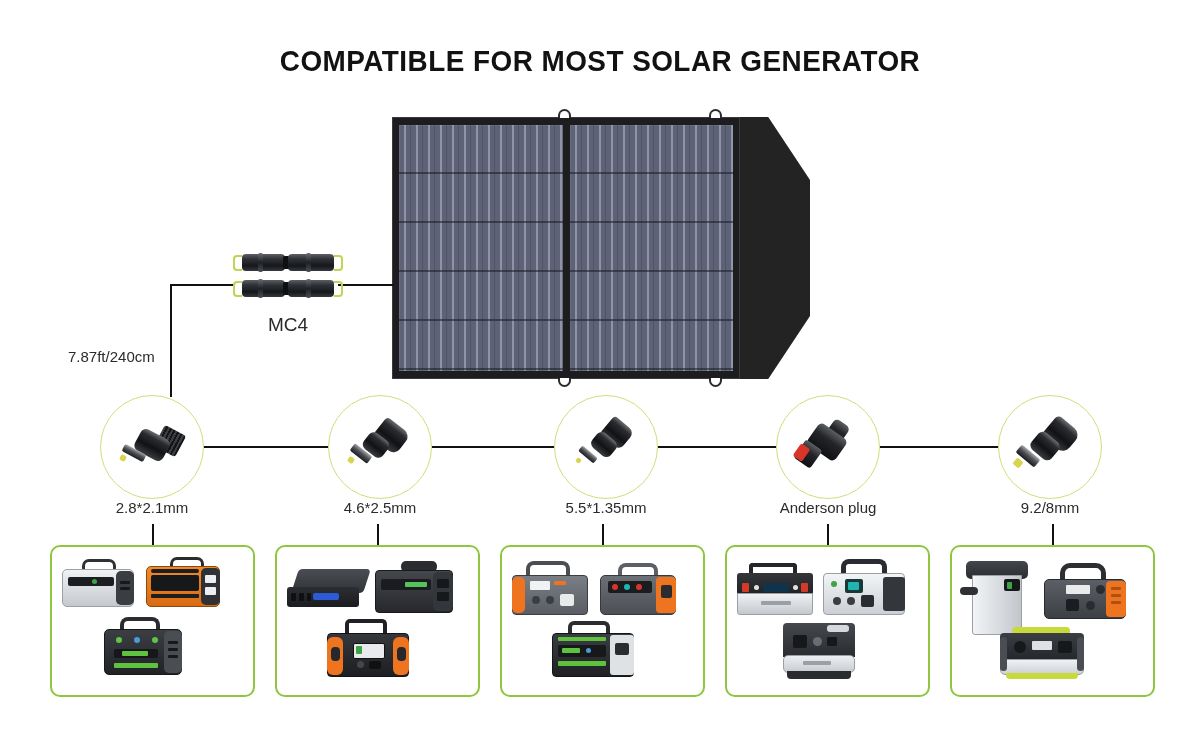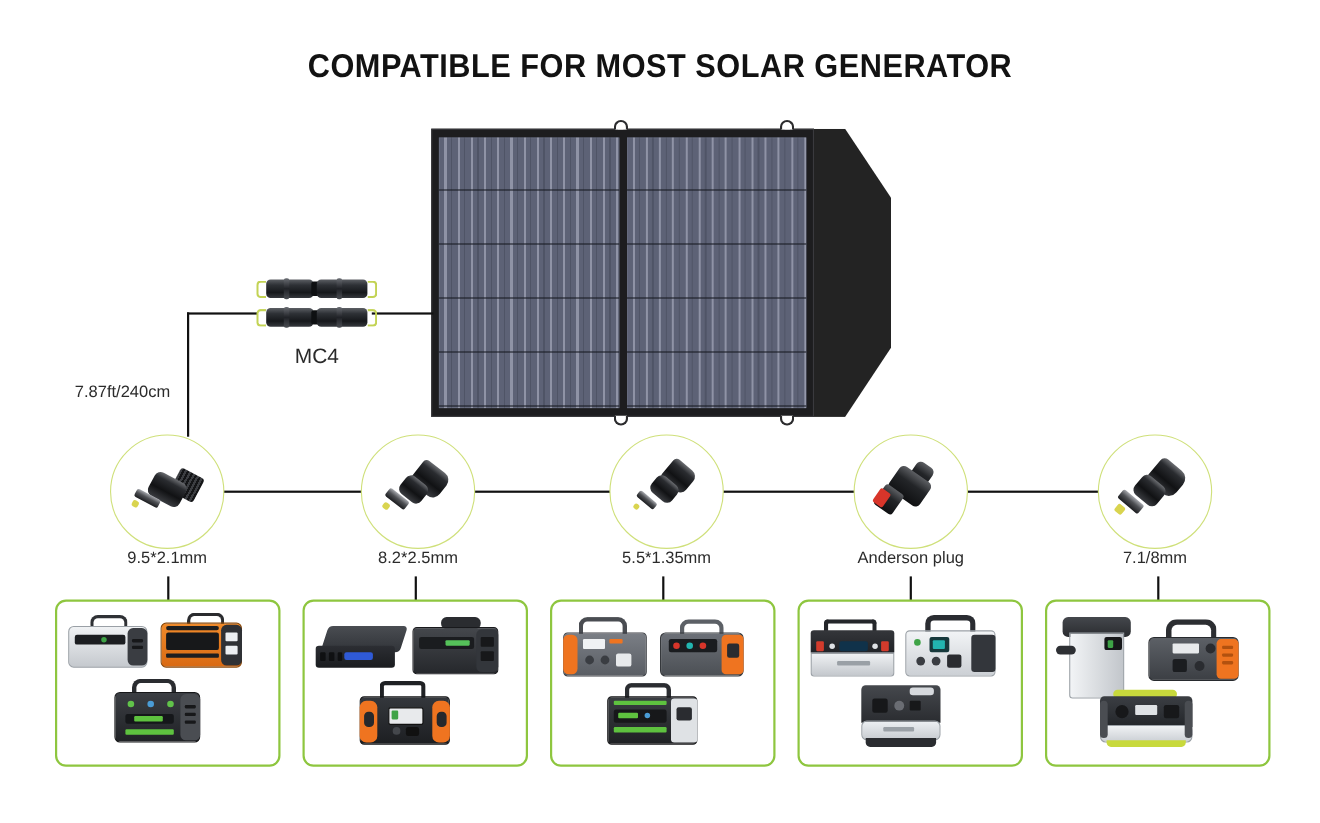--- a/index.html
+++ b/index.html
@@ -359,34 +359,34 @@
 <div class="connector-node" style="left:100px;">
   <div class="connector-ring"></div>
   <div class="connector-art">
     <div class="plug" style="left:0;top:0;width:104px;height:104px;">
       <div class="plug-grip" style="left:58px; top:34px; width:24px; height:24px; transform:rotate(28deg);"></div>
       <div class="plug-body" style="left:36px; top:38px; width:32px; height:24px; transform:rotate(28deg);"></div>
       <div class="plug-pin" style="left:22px; top:54px; width:24px; height:8px; transform:rotate(28deg);"></div>
       <div class="plug-tip" style="left:20px; top:60px; width:6px; height:6px; transform:rotate(28deg);"></div>
     </div>
   </div>
-  <div class="connector-label">9.5*2.1mm</div>
+  <div class="connector-label">2.8*2.1mm</div>
 </div>
 
 <div class="connector-node" style="left:328px;">
   <div class="connector-ring"></div>
   <div class="connector-art">
     <div class="plug" style="left:0;top:0;width:104px;height:104px;">
       <div class="plug-body" style="left:48px; top:28px; width:30px; height:26px; transform:rotate(38deg); border-radius:4px 8px 8px 4px;"></div>
       <div class="plug-body" style="left:36px; top:40px; width:24px; height:20px; transform:rotate(38deg);"></div>
       <div class="plug-pin" style="left:22px; top:54px; width:22px; height:9px; transform:rotate(38deg);"></div>
       <div class="plug-tip" style="left:20px; top:62px; width:6px; height:6px; transform:rotate(38deg);"></div>
     </div>
   </div>
-  <div class="connector-label">8.2*2.5mm</div>
+  <div class="connector-label">4.6*2.5mm</div>
 </div>
 
 <div class="connector-node" style="left:554px;">
   <div class="connector-ring"></div>
   <div class="connector-art">
     <div class="plug" style="left:0;top:0;width:104px;height:104px;">
       <div class="plug-body" style="left:50px; top:26px; width:26px; height:24px; transform:rotate(40deg); border-radius:4px 7px 7px 4px;"></div>
       <div class="plug-body" style="left:38px; top:40px; width:24px; height:19px; transform:rotate(40deg);"></div>
       <div class="plug-pin" style="left:24px; top:56px; width:20px; height:7px; transform:rotate(40deg);"></div>
       <div class="plug-tip" style="left:22px; top:63px; width:5px; height:5px; transform:rotate(40deg);"></div>
@@ -411,21 +411,21 @@
 <div class="connector-node" style="left:998px;">
   <div class="connector-ring"></div>
   <div class="connector-art">
     <div class="plug" style="left:0;top:0;width:104px;height:104px;">
       <div class="plug-body" style="left:48px; top:26px; width:30px; height:27px; transform:rotate(40deg); border-radius:5px 9px 9px 5px;"></div>
       <div class="plug-body" style="left:34px; top:40px; width:26px; height:22px; transform:rotate(40deg);"></div>
       <div class="plug-pin" style="left:18px; top:56px; width:24px; height:10px; transform:rotate(40deg);"></div>
       <div class="plug-tip" style="left:16px; top:64px; width:8px; height:8px; transform:rotate(40deg);"></div>
     </div>
   </div>
-  <div class="connector-label">7.1/8mm</div>
+  <div class="connector-label">9.2/8mm</div>
 </div>
 
 <div class="product-box" style="left:50px;">
   <div class="product-inner">
 
     <div class="gen" style="left:10px; top:12px; width:72px; height:48px;">
       <div class="gen-handle" style="left:20px; top:0; width:34px; height:12px; border:3px solid #2f3135; border-bottom:none; background:transparent;"></div>
       <div class="gen-body" style="left:0; top:10px; width:72px; height:38px; background:linear-gradient(to bottom,#f0f2f4,#c5c9ce); border:1px solid #9aa0a6;"></div>
       <div class="gen-panel" style="left:6px; top:18px; width:46px; height:9px; background:#1c1e21;"></div>
       <div class="gen-dot" style="left:30px; top:20px; width:5px; height:5px; background:#3ea346;"></div>

